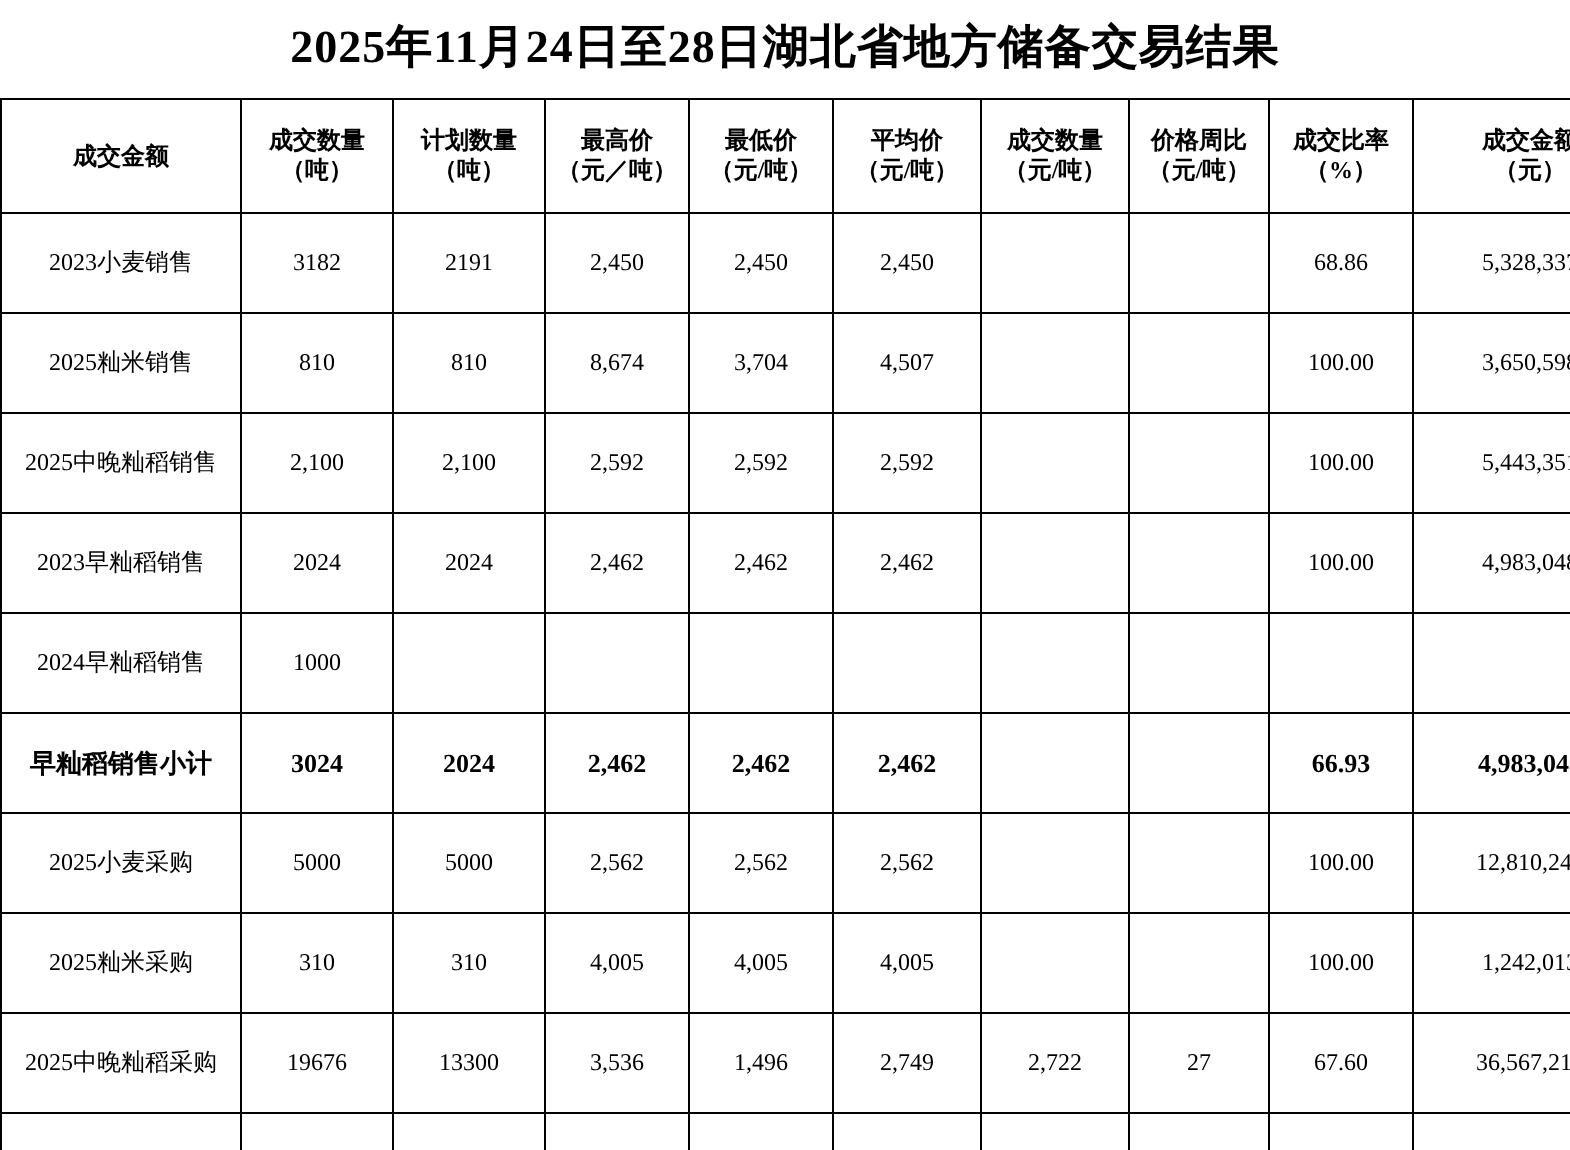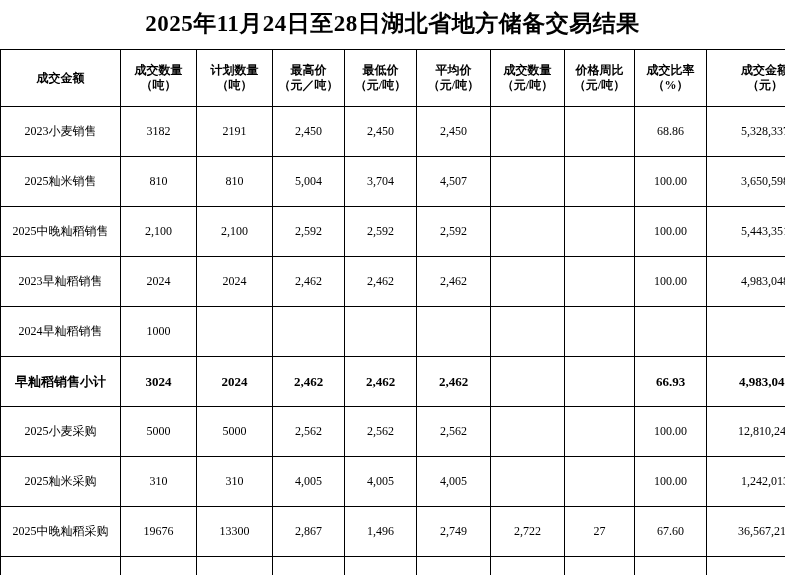--- a/index.html
+++ b/index.html
@@ -153,21 +153,21 @@
         <td>2,450</td>
         <td></td>
         <td></td>
         <td>68.86</td>
         <td>5,328,337</td>
       </tr>
       <tr>
         <td class="row-label">2025籼米销售</td>
         <td>810</td>
         <td>810</td>
-        <td>5,004</td>
+        <td>8,674</td>
         <td>3,704</td>
         <td>4,507</td>
         <td></td>
         <td></td>
         <td>100.00</td>
         <td>3,650,598</td>
       </tr>
       <tr>
         <td class="row-label">2025中晚籼稻销售</td>
         <td>2,100</td>
@@ -237,21 +237,21 @@
         <td>4,005</td>
         <td></td>
         <td></td>
         <td>100.00</td>
         <td>1,242,013</td>
       </tr>
       <tr>
         <td class="row-label">2025中晚籼稻采购</td>
         <td>19676</td>
         <td>13300</td>
-        <td>2,867</td>
+        <td>3,536</td>
         <td>1,496</td>
         <td>2,749</td>
         <td>2,722</td>
         <td>27</td>
         <td>67.60</td>
         <td>36,567,218</td>
       </tr>
       <tr class="total-row">
         <td class="row-label">合计</td>
         <td>34102</td>

